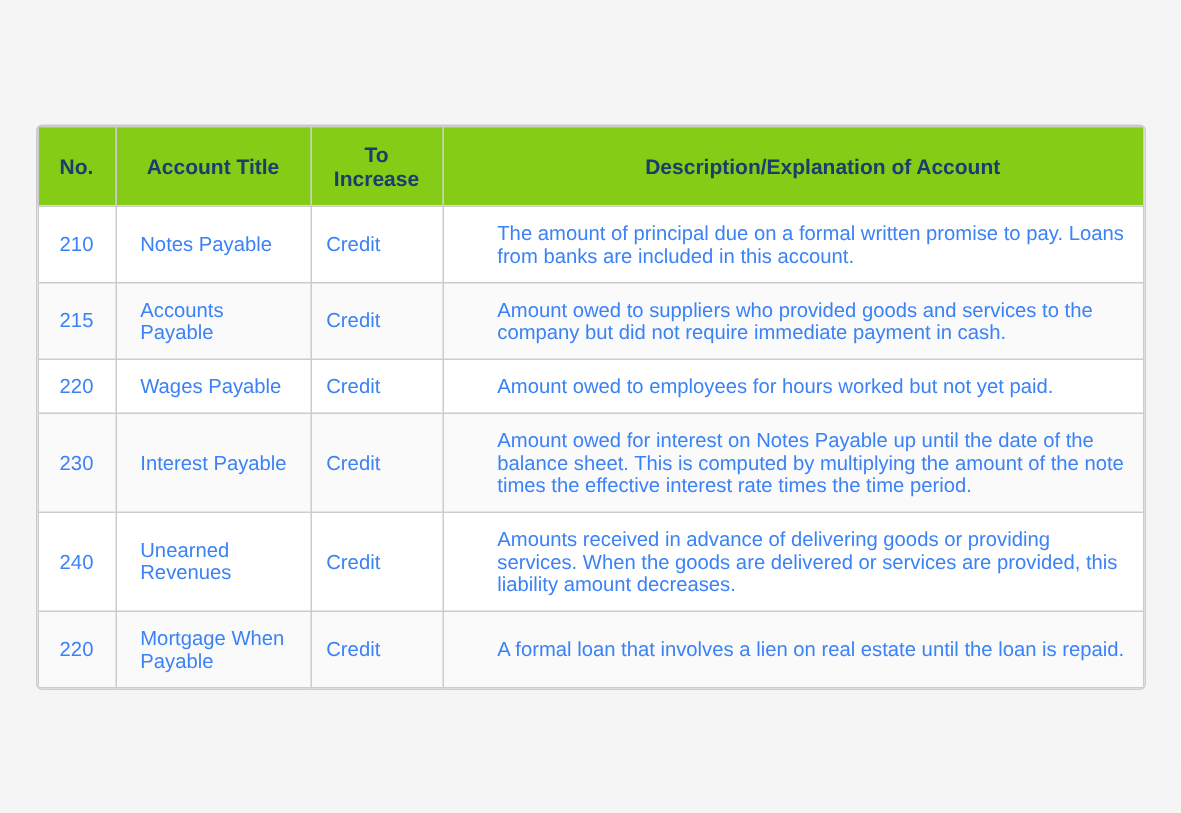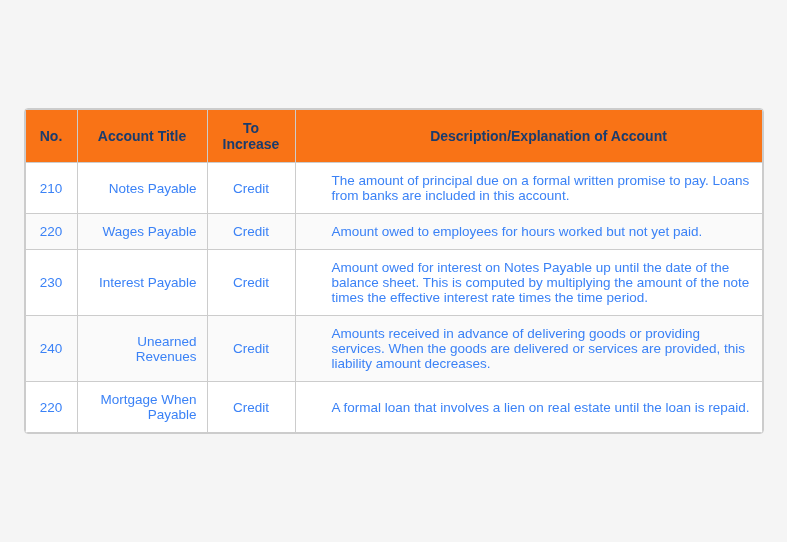--- a/index.html
+++ b/index.html
@@ -19,21 +19,21 @@
       border-radius: 4px;
       overflow: hidden;
       width: 740px;
       margin: 20px auto;
     }
     table {
       width: 100%;
       border-collapse: collapse;
     }
     thead tr {
-      background: #f97316;
+      background: #84cc16;
     }
     thead th {
       border: 1px solid #ccc;
       padding: 10px 8px;
       text-align: center;
       font-weight: bold;
       color: #1a3c6e;
       font-size: 14px;
     }
     thead th.desc-header {
@@ -52,26 +52,25 @@
       vertical-align: middle;
       color: #3b82f6;
       font-size: 13.5px;
     }
     td.no-col {
       text-align: center;
       font-weight: normal;
       width: 52px;
     }
     td.account-col {
-      text-align: right;
+      text-align: left;
       width: 130px;
       padding-left: 16px;
     }
     td.increase-col {
-      text-align: center;
       width: 88px;
     }
     td.desc-col {
       text-align: left;
       padding-left: 36px;
     }
   </style>
 </head>
 <body>
 
@@ -84,20 +83,26 @@
         <th class="increase-col">To<br>Increase</th>
         <th class="desc-col desc-header">Description/Explanation of Account</th>
       </tr>
     </thead>
     <tbody id="table-body">
     <tr>
           <td class="no-col">210</td>
           <td class="account-col">Notes Payable</td>
           <td class="increase-col">Credit</td>
           <td class="desc-col">The amount of principal due on a formal written promise to pay. Loans from banks are included in this account.</td>
+        </tr>
+        <tr>
+          <td class="no-col">215</td>
+          <td class="account-col">Accounts Payable</td>
+          <td class="increase-col">Credit</td>
+          <td class="desc-col">Amount owed to suppliers who provided goods and services to the company but did not require immediate payment in cash.</td>
         </tr>
         <tr>
           <td class="no-col">220</td>
           <td class="account-col">Wages Payable</td>
           <td class="increase-col">Credit</td>
           <td class="desc-col">Amount owed to employees for hours worked but not yet paid.</td>
         </tr>
         <tr>
           <td class="no-col">230</td>
           <td class="account-col">Interest Payable</td>

